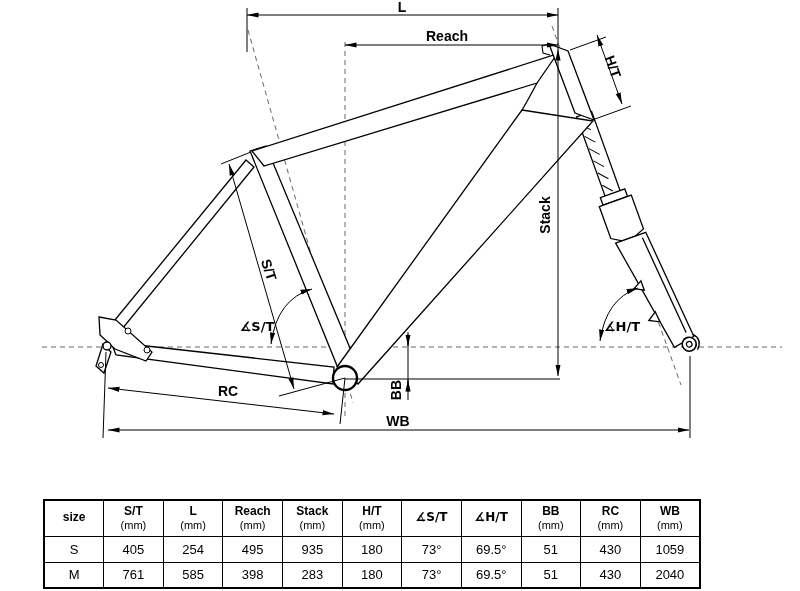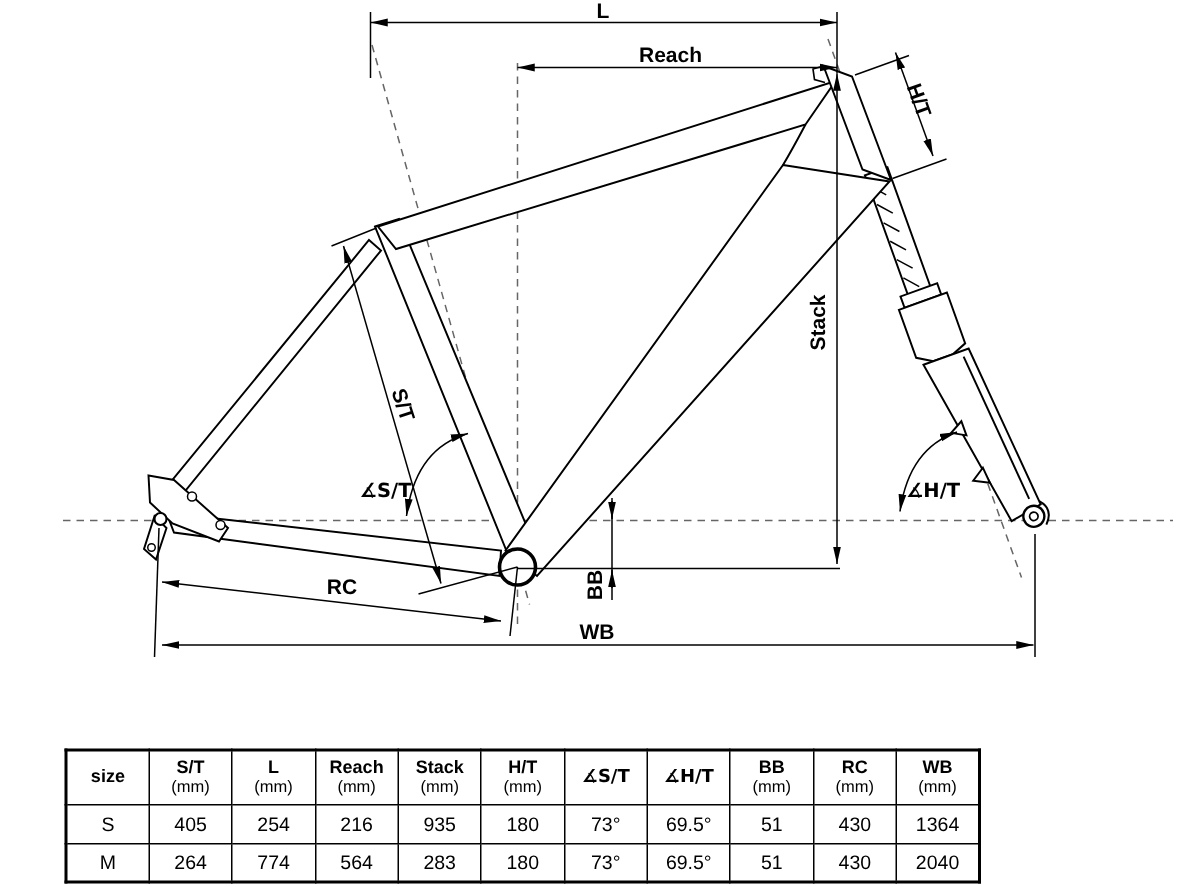--- a/index.html
+++ b/index.html
@@ -2,21 +2,21 @@
 <html><head>
 <meta charset="utf-8">
 <style>
   html,body{margin:0;padding:0;background:#fff;}
   #stage{position:relative;width:800px;height:591px;background:#fff;overflow:hidden;
          font-family:"Liberation Sans",sans-serif;color:#000;}
   #geo{position:absolute;left:0;top:0;}
   svg text{font-family:"Liberation Sans",sans-serif;font-weight:bold;fill:#000;font-size:14px;}
   svg text.ang{font-family:"DejaVu Sans",sans-serif;font-size:13px;}
   
-  #geo-table{position:absolute;left:43px;top:499px;width:611px;border-collapse:collapse;
+  #geo-table{position:absolute;left:43px;top:499px;width:658px;border-collapse:collapse;
              table-layout:fixed;background:#fff;}
   #geo-table td,#geo-table th{border:1px solid #000;text-align:center;vertical-align:middle;
              padding:0;overflow:hidden;}
   #geo-table{border:2px solid #000;}
   #geo-table tr.hdr{height:36px;}
   #geo-table tr.row{height:26px;}
   #geo-table th{font-size:12px;font-weight:bold;line-height:1.15;}
   #geo-table th .unit{display:block;font-size:11px;font-weight:normal;text-align:center;}
   #geo-table th .unit:empty{display:none;}
   #geo-table th .lbl{display:block;}
@@ -172,34 +172,34 @@
           </th>
       <th>
             <span class="lbl">WB</span>
             <span class="unit">(mm)</span>
           </th>
     </tr>
     <tr class="row">
       <td>S</td>
       <td>405</td>
       <td>254</td>
-      <td>216</td>
+      <td>495</td>
       <td>935</td>
       <td>180</td>
       <td>73°</td>
       <td>69.5°</td>
       <td>51</td>
       <td>430</td>
-      <td>1364</td>
+      <td>1059</td>
     </tr>
     <tr class="row">
       <td>M</td>
-      <td>264</td>
-      <td>774</td>
-      <td>564</td>
+      <td>761</td>
+      <td>585</td>
+      <td>398</td>
       <td>283</td>
       <td>180</td>
       <td>73°</td>
       <td>69.5°</td>
       <td>51</td>
       <td>430</td>
       <td>2040</td>
     </tr>
   </tbody>
     </table>

